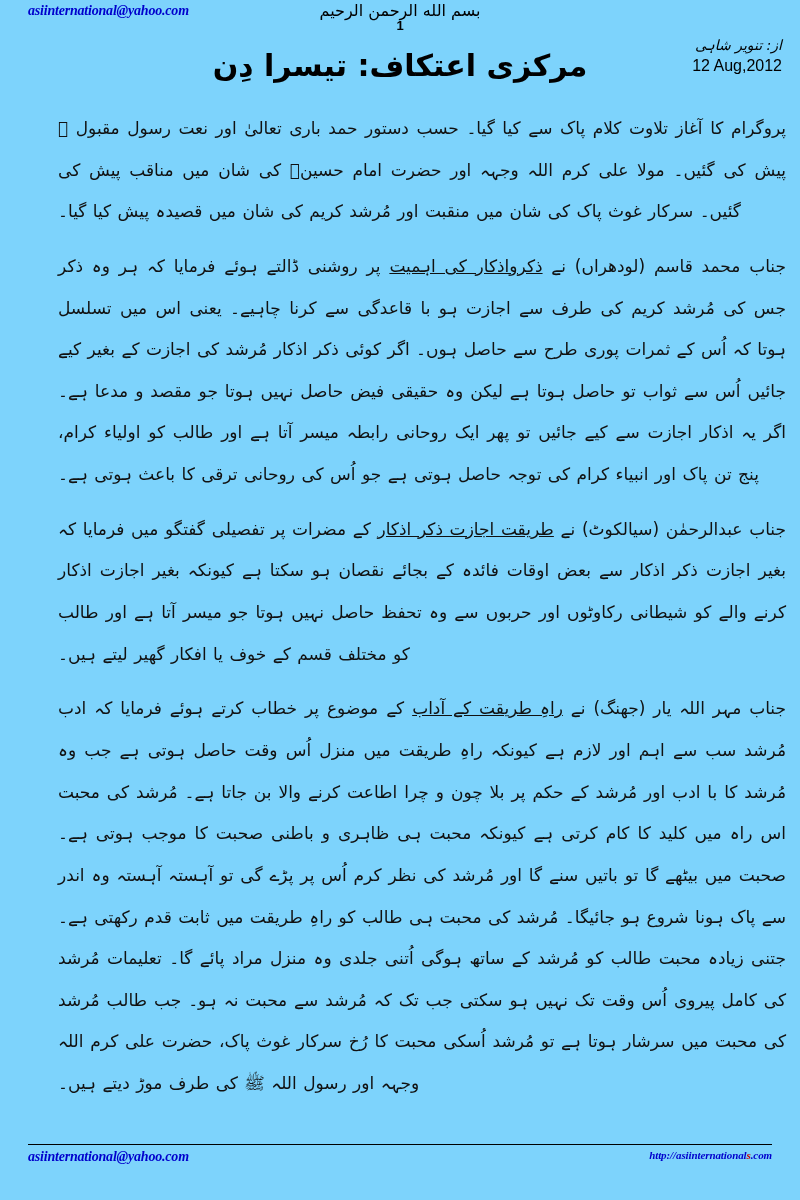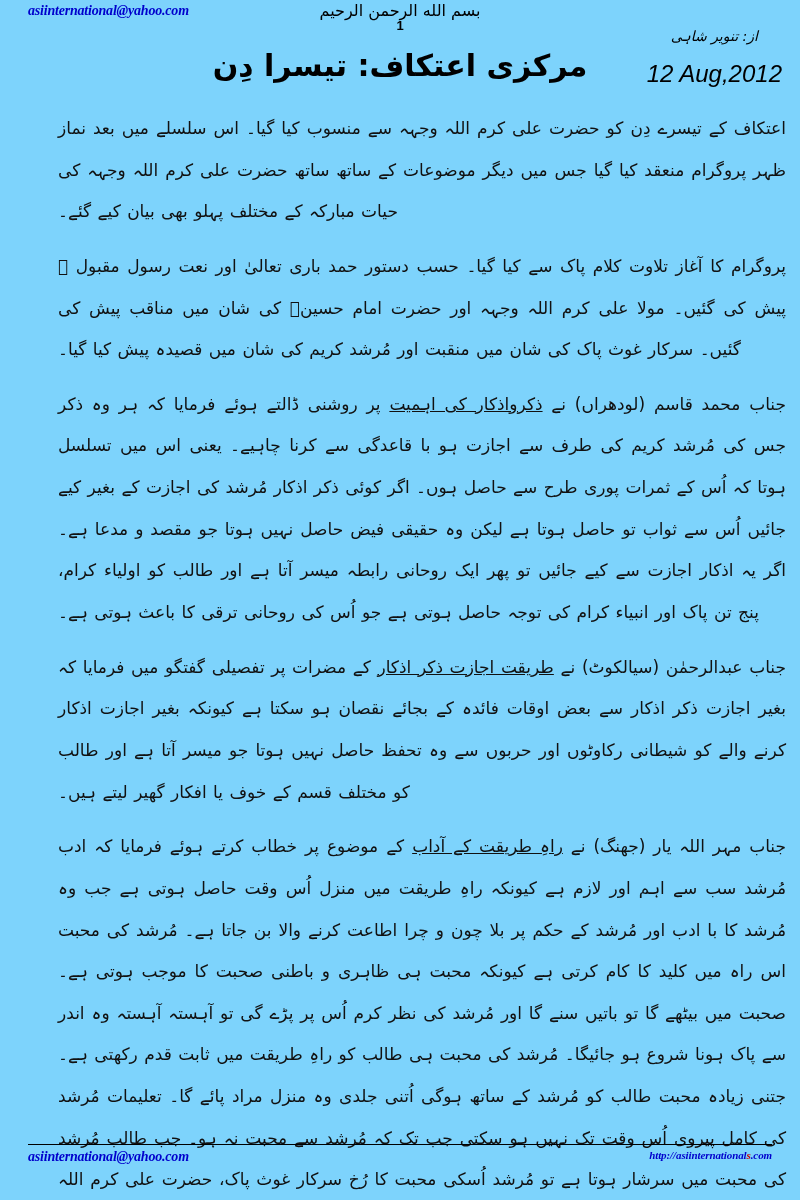--- a/index.html
+++ b/index.html
@@ -63,38 +63,37 @@
     text-align: center;
     font-family: "Liberation Sans", sans-serif;
     font-weight: bold;
     font-size: 13px;
     color: #000000;
     margin-top: -2px;
   }
   .byline-block {
     position: absolute;
     right: 18px;
-    top: 28px;
-    text-align: center;
+    top: 37px;
+    text-align: right;
   }
   .byline {
     font-family: "DejaVu Sans", "Liberation Sans", sans-serif;
     font-size: 14px;
     color: #000000;
     direction: rtl;
     font-style: italic;
     white-space: nowrap;
   }
   .doc-date {
     font-family: "Liberation Sans", "DejaVu Sans", sans-serif;
-    font-size: 24px;
-    color: #000000;
-    margin-top: 16px;
-    white-space: nowrap;
-    font-style: italic;
+    font-size: 16px;
+    color: #000000;
+    margin-top: 4px;
+    white-space: nowrap;
   }
   .doc-title {
     position: absolute;
     left: 0;
     right: 0;
     top: 48px;
     text-align: center;
     direction: rtl;
     font-family: "DejaVu Sans", "Liberation Sans", sans-serif;
     font-size: 30px;
@@ -193,21 +192,20 @@
 
     <div class="byline-block">
       <div class="byline">از: تنویر شاہی</div>
       <div class="doc-date">12 Aug,2012</div>
     </div>
 
     <div class="doc-title">مرکزی اعتکاف: تیسرا دِن</div>
   </div>
 
   <div class="body-area">
-    <p class="para">اعتکاف کے تیسرے دِن کو حضرت علی کرم اللہ وجہہ سے منسوب کیا گیا۔ اس سلسلے میں بعد نماز ظہر پروگرام منعقد کیا گیا جس میں دیگر موضوعات کے ساتھ ساتھ حضرت علی کرم اللہ وجہہ کی حیات مبارکہ کے مختلف پہلو بھی بیان کیے گئے۔</p>
     <p class="para">پروگرام کا آغاز تلاوت کلام پاک سے کیا گیا۔ حسب دستور حمد باری تعالیٰ اور نعت رسول مقبول ﷺ پیش کی گئیں۔ مولا علی کرم اللہ وجہہ اور حضرت امام حسینؓ کی شان میں مناقب پیش کی گئیں۔ سرکار غوث پاک کی شان میں منقبت اور مُرشد کریم کی شان میں قصیدہ پیش کیا گیا۔</p>
     <p class="para">جناب محمد قاسم (لودھراں) نے <span class="em">ذکرواذکار کی اہمیت</span> پر روشنی ڈالتے ہوئے فرمایا کہ ہر وہ ذکر جس کی مُرشد کریم کی طرف سے اجازت ہو با قاعدگی سے کرنا چاہیے۔ یعنی اس میں تسلسل ہوتا کہ اُس کے ثمرات پوری طرح سے حاصل ہوں۔ اگر کوئی ذکر اذکار مُرشد کی اجازت کے بغیر کیے جائیں اُس سے ثواب تو حاصل ہوتا ہے لیکن وہ حقیقی فیض حاصل نہیں ہوتا جو مقصد و مدعا ہے۔ اگر یہ اذکار اجازت سے کیے جائیں تو پھر ایک روحانی رابطہ میسر آتا ہے اور طالب کو اولیاء کرام، پنج تن پاک اور انبیاء کرام کی توجہ حاصل ہوتی ہے جو اُس کی روحانی ترقی کا باعث ہوتی ہے۔</p>
     <p class="para">جناب عبدالرحمٰن (سیالکوٹ) نے <span class="em">طریقت اجازت ذکر اذکار</span> کے مضرات پر تفصیلی گفتگو میں فرمایا کہ بغیر اجازت ذکر اذکار سے بعض اوقات فائدہ کے بجائے نقصان ہو سکتا ہے کیونکہ بغیر اجازت اذکار کرنے والے کو شیطانی رکاوٹوں اور حربوں سے وہ تحفظ حاصل نہیں ہوتا جو میسر آتا ہے اور طالب کو مختلف قسم کے خوف یا افکار گھیر لیتے ہیں۔</p>
     <p class="para">جناب مہر اللہ یار (جھنگ) نے <span class="em">راہِ طریقت کے آداب</span> کے موضوع پر خطاب کرتے ہوئے فرمایا کہ ادب مُرشد سب سے اہم اور لازم ہے کیونکہ راہِ طریقت میں منزل اُس وقت حاصل ہوتی ہے جب وہ مُرشد کا با ادب اور مُرشد کے حکم پر بلا چون و چرا اطاعت کرنے والا بن جاتا ہے۔ مُرشد کی محبت اس راہ میں کلید کا کام کرتی ہے کیونکہ محبت ہی ظاہری و باطنی صحبت کا موجب ہوتی ہے۔ صحبت میں بیٹھے گا تو باتیں سنے گا اور مُرشد کی نظر کرم اُس پر پڑے گی تو آہستہ آہستہ وہ اندر سے پاک ہونا شروع ہو جائیگا۔ مُرشد کی محبت ہی طالب کو راہِ طریقت میں ثابت قدم رکھتی ہے۔ جتنی زیادہ محبت طالب کو مُرشد کے ساتھ ہوگی اُتنی جلدی وہ منزل مراد پائے گا۔ تعلیمات مُرشد کی کامل پیروی اُس وقت تک نہیں ہو سکتی جب تک کہ مُرشد سے محبت نہ ہو۔ جب طالب مُرشد کی محبت میں سرشار ہوتا ہے تو مُرشد اُسکی محبت کا رُخ سرکار غوث پاک، حضرت علی کرم اللہ وجہہ اور رسول اللہ ﷺ کی طرف موڑ دیتے ہیں۔</p>
 
   </div>
 
   <div class="footer">
     <div class="footer-rule"></div>
     <div class="footer-inner">

